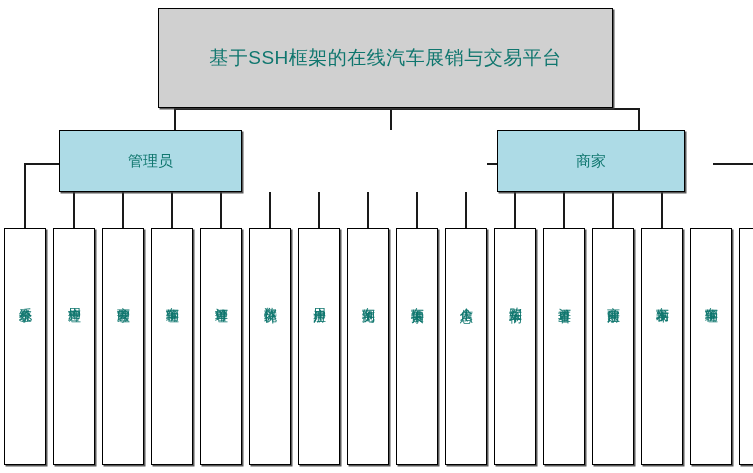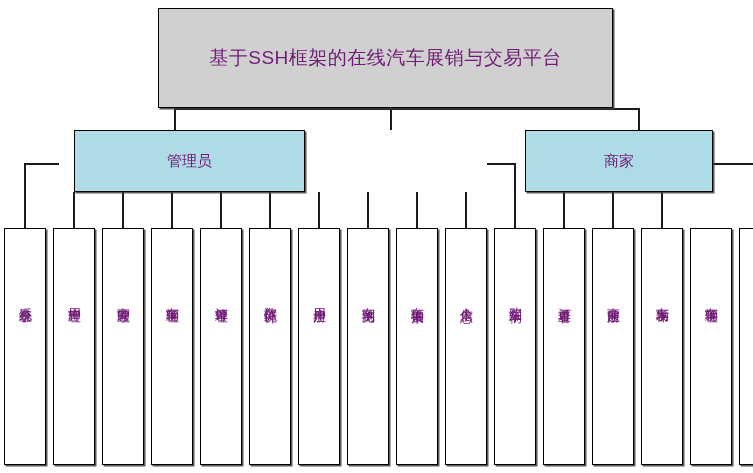--- a/index.html
+++ b/index.html
@@ -22,21 +22,21 @@
   
   .node {
     position: absolute;
     box-sizing: border-box;
     border: 1px solid #000000;
     box-shadow: 1.5px 1.5px 0 0 rgba(60,60,60,0.85);
     display: flex;
     align-items: center;
     justify-content: center;
     text-align: right;
-    color: #701a75;
+    color: #0f766e;
   }
 
   
   .node.root {
     left: 158px;
     top: 8px;
     width: 455px;
     height: 100px;
     background: #d0d0d0;
     font-size: 19px;
@@ -44,23 +44,23 @@
     line-height: 1.2;
   }
 
   
   .node.branch {
     top: 130px;
     height: 62px;
     background: #addbe6;
     font-size: 15px;
   }
-  .node.branch-admin    { left: 74px;  width: 231px; }
+  .node.branch-admin    { left: 59px;  width: 183px; }
   .node.branch-user     { left: 293px; width: 194px; }
-  .node.branch-merchant { left: 525px; width: 188px; }
+  .node.branch-merchant { left: 497px; width: 188px; }
 
   
   .node.leaf {
     top: 228px;
     height: 237px;
     width: 42px;
     background: #ffffff;
     font-size: 13px;
     align-items: flex-start;
     justify-content: center;

